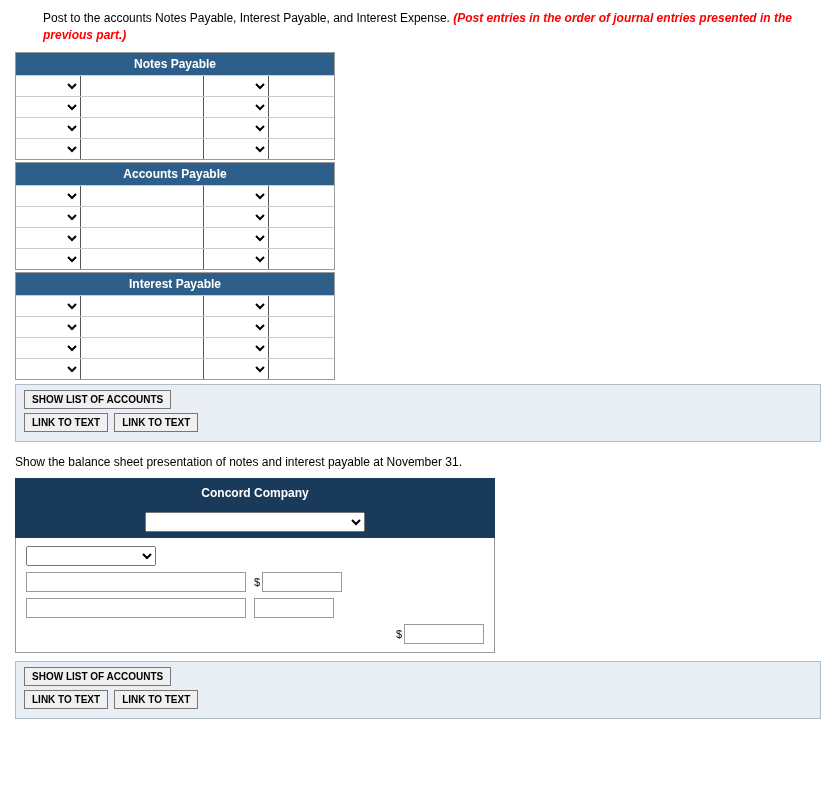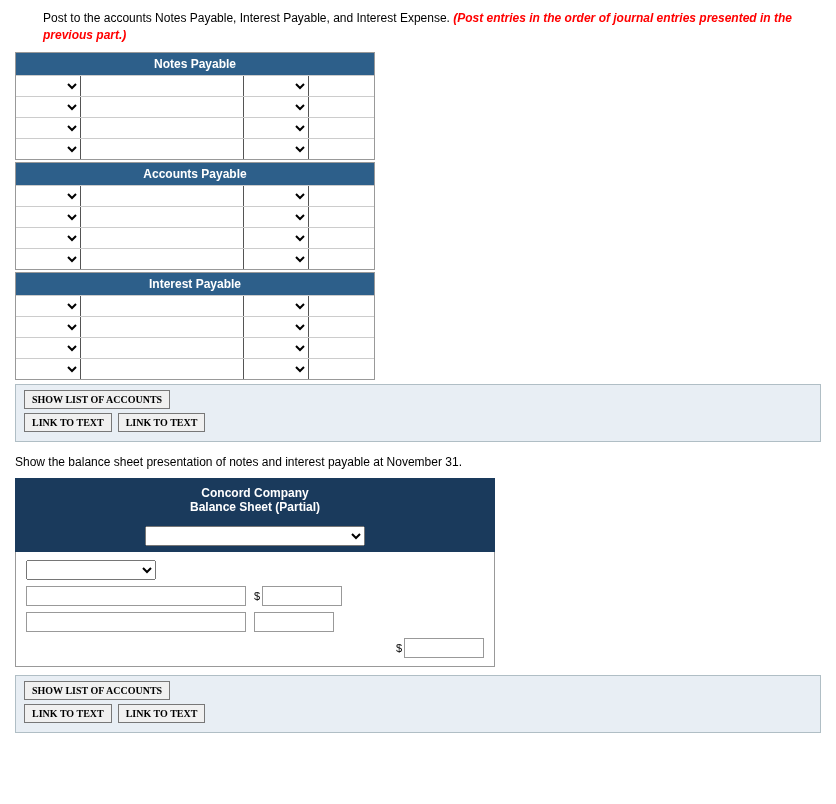--- a/index.html
+++ b/index.html
@@ -60,21 +60,21 @@
     input.ledger-input {
       width: 100%;
       border: none;
       background: transparent;
       font-size: 11px;
       outline: none;
       padding: 1px 2px;
     }
     .ledger-section {
       border: 1px solid #999;
-      width: 360px;
+      width: 320px;
       margin-bottom: 2px;
     }
     .ledger-body-row {
       display: flex;
       width: 100%;
       border-top: 1px solid #ccc;
     }
     .ledger-body-row .col-date {
       height: 20px;
       display: flex;
@@ -110,21 +110,20 @@
     }
     .btn-small {
       font-size: 10px;
       font-weight: bold;
       text-transform: uppercase;
       padding: 3px 7px;
       border: 1px solid #777;
       background: #f0f0f0;
       cursor: pointer;
       color: #000;
-      font-family: Liberation Serif, serif;
     }
     .section-divider {
       margin: 12px 0 8px 0;
     }
     .balance-sheet-container {
       width: 480px;
     }
     .bs-header {
       background: #1a3a5c;
       color: #fff;
@@ -407,21 +406,20 @@
   </div>
 </div>
 
 <p class="instruction section-divider">
   <span>Show the balance sheet presentation of notes and interest payable at November 31.</span>
 </p>
 
 <div class="balance-sheet-container">
   <div class="bs-header">
     <div>Concord Company</div>
-    <div>Balance Sheet (Partial)</div>
   </div>
   <div class="bs-dropdown-row">
     <select>
       <option value=""></option>
     </select>
   </div>
   <div class="bs-body">
     <div class="bs-select-row">
       <select>
         <option value=""></option>

